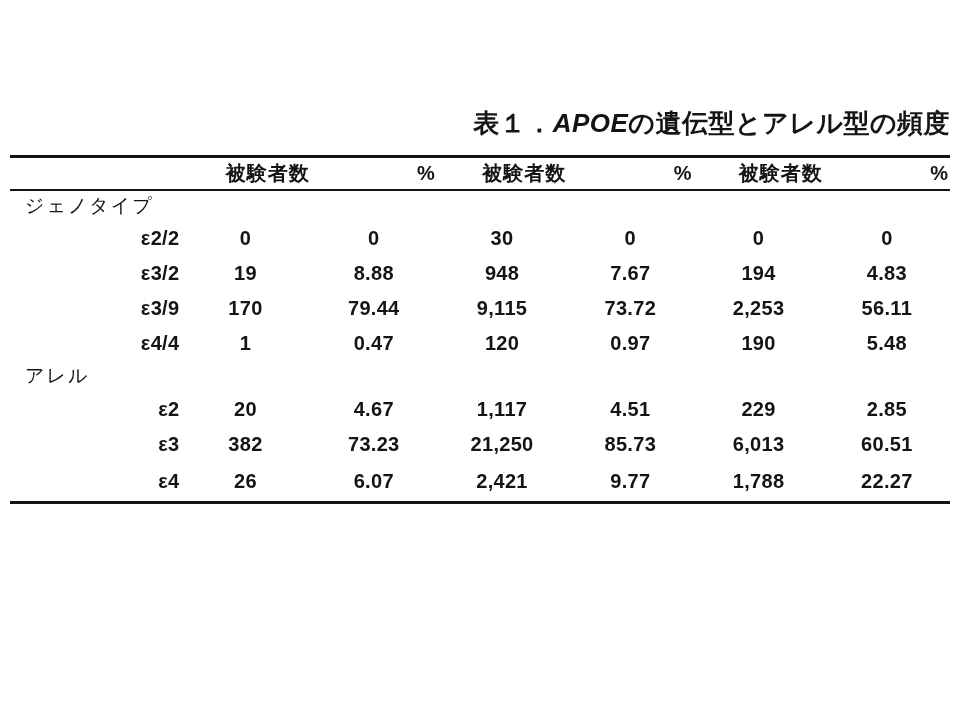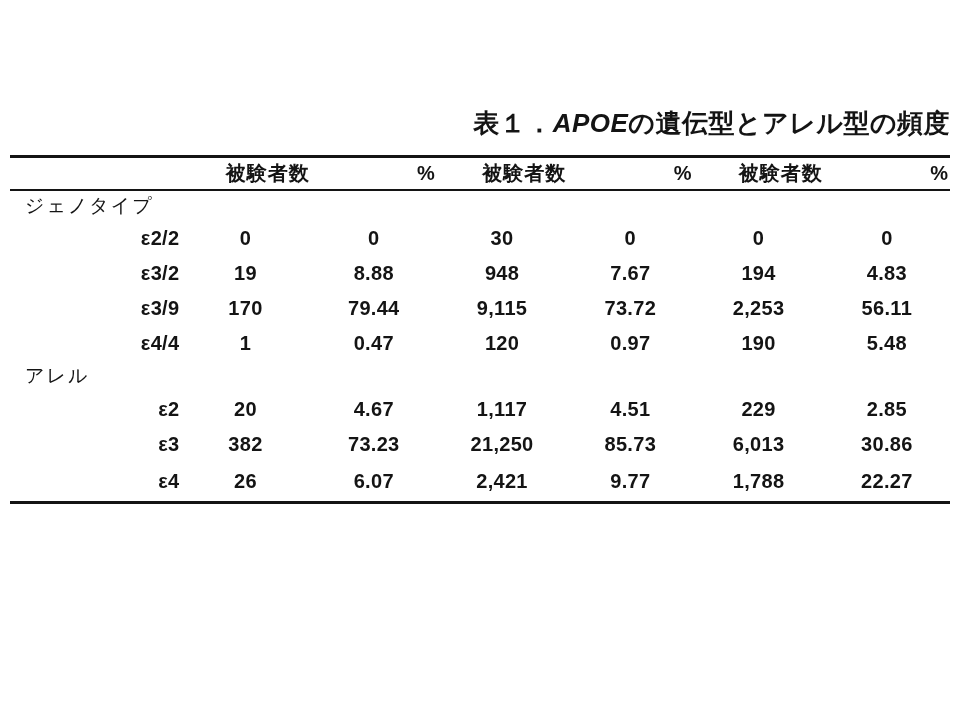--- a/index.html
+++ b/index.html
@@ -174,21 +174,21 @@
           <td class="cell">229</td>
           <td class="cell">2.85</td>
         </tr>
         <tr class="data-row">
           <td class="row-label">ε3</td>
           <td class="cell">382</td>
           <td class="cell">73.23</td>
           <td class="cell">21,250</td>
           <td class="cell">85.73</td>
           <td class="cell">6,013</td>
-          <td class="cell">30.86</td>
+          <td class="cell">60.51</td>
         </tr>
         <tr class="data-row">
           <td class="row-label">ε4</td>
           <td class="cell">26</td>
           <td class="cell">6.07</td>
           <td class="cell">2,421</td>
           <td class="cell">9.77</td>
           <td class="cell">1,788</td>
           <td class="cell">22.27</td>
         </tr>

